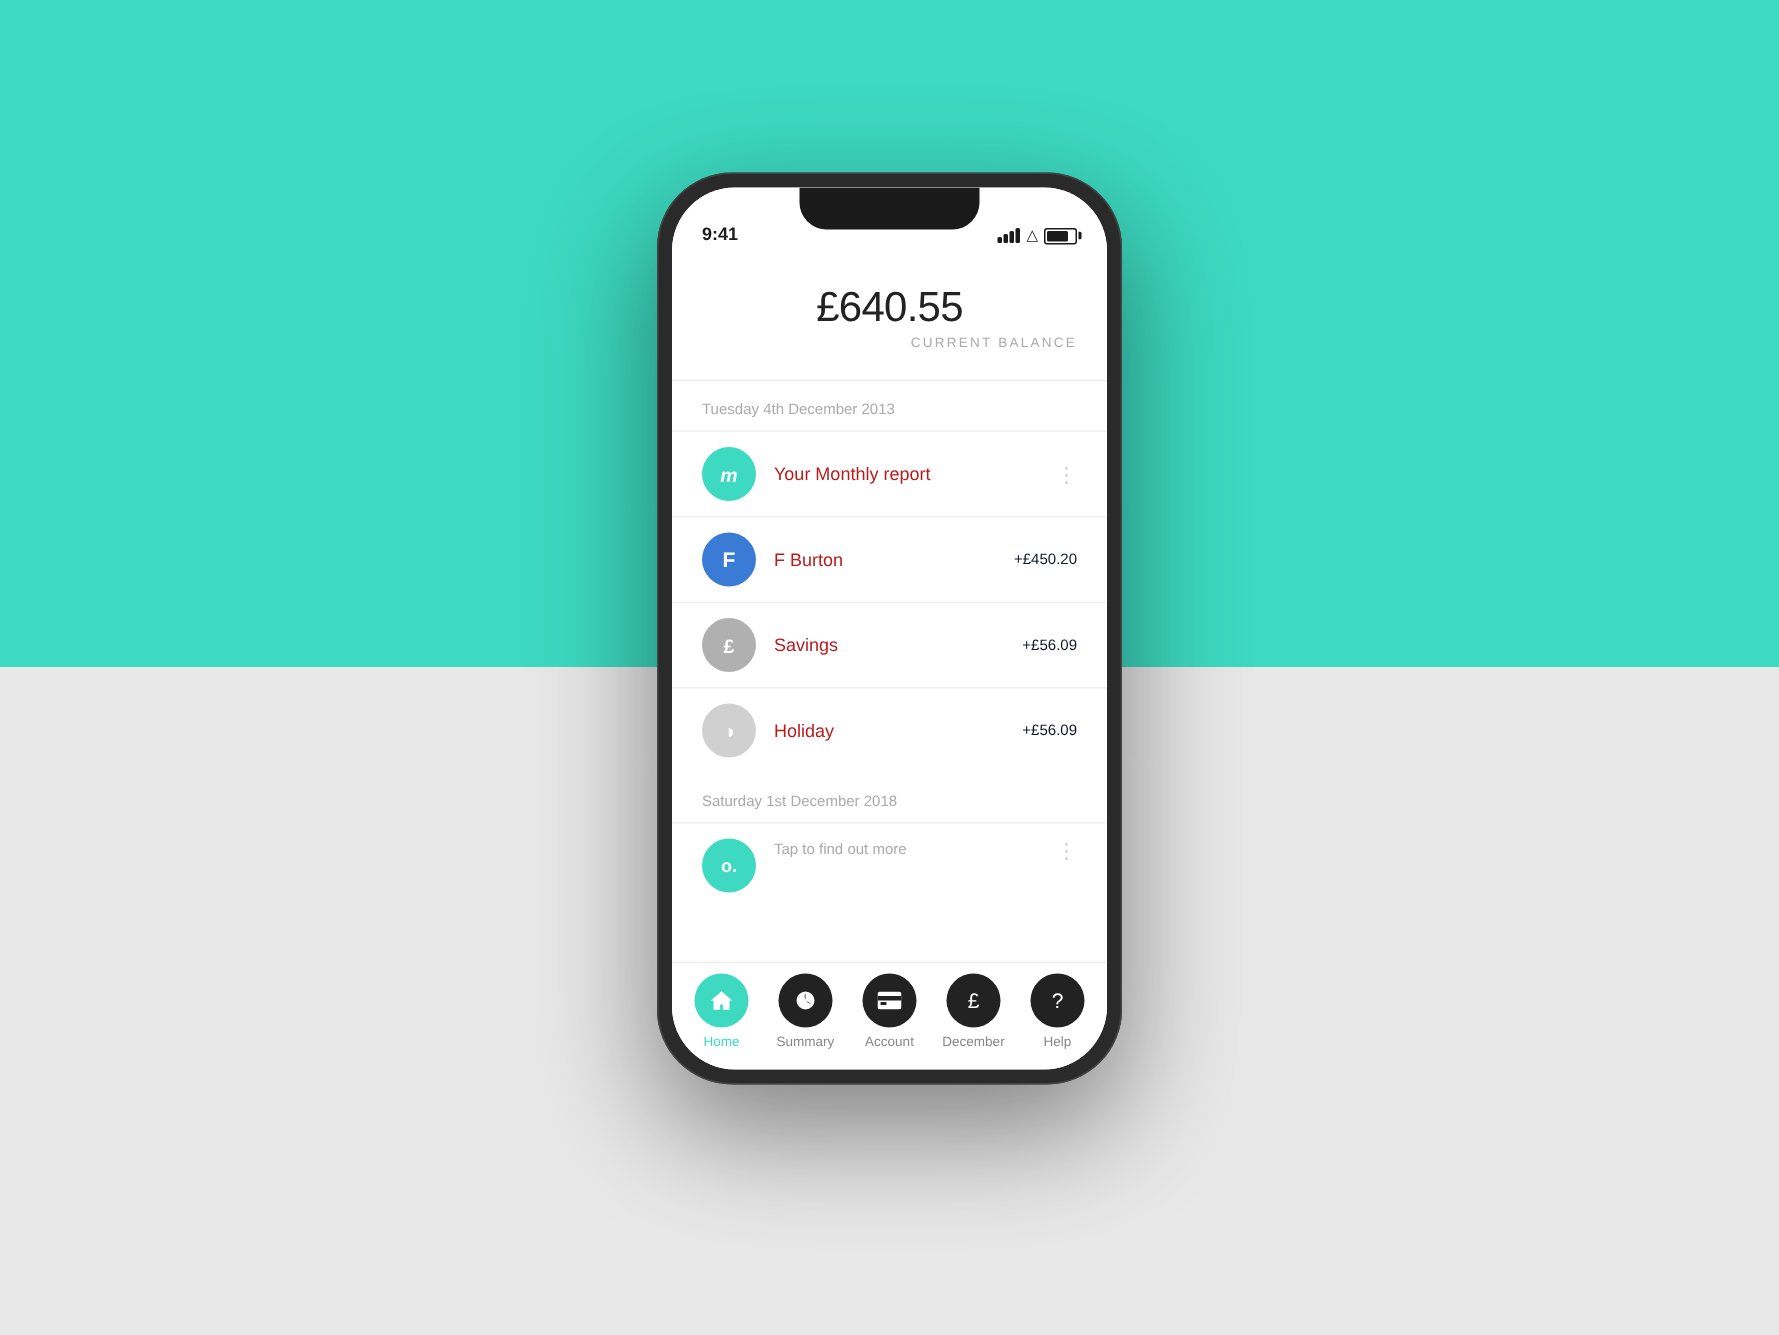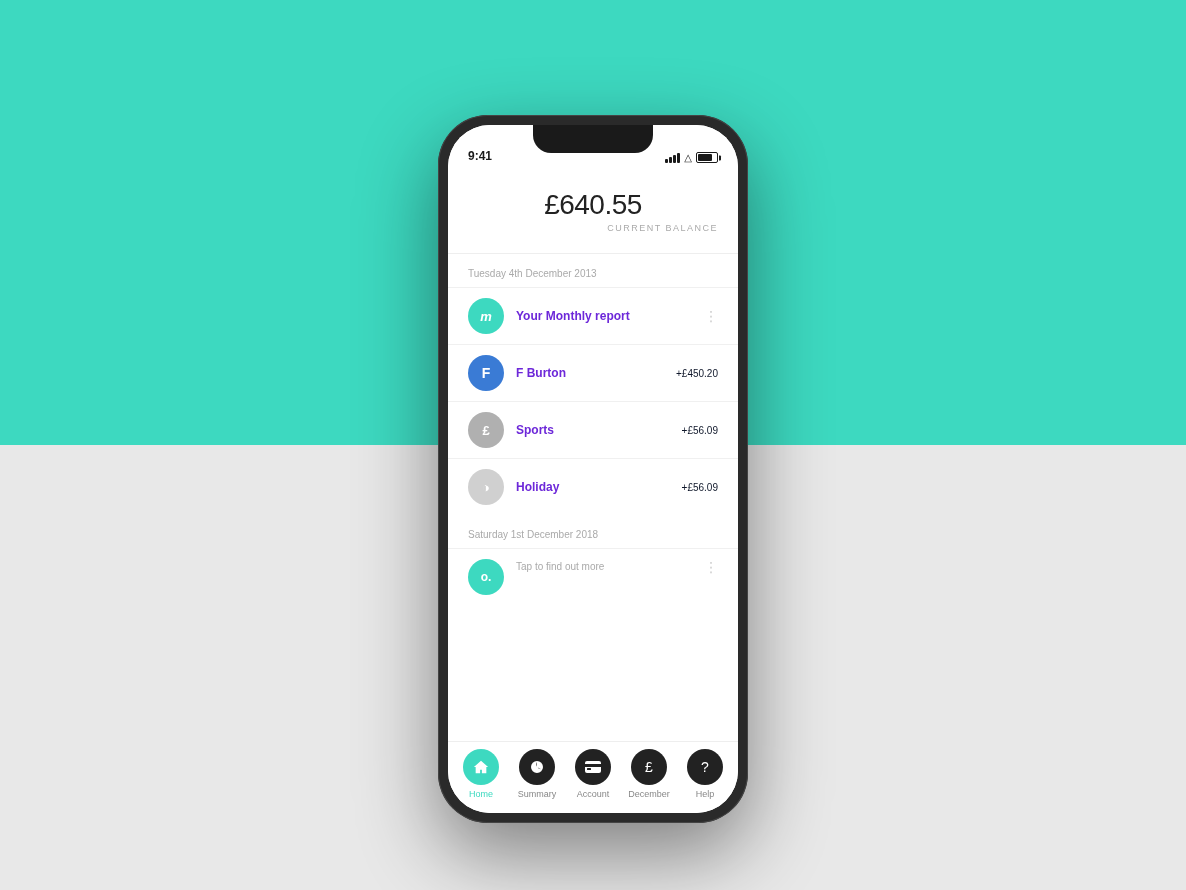--- a/index.html
+++ b/index.html
@@ -16,21 +16,21 @@
     }
 
     .phone-wrapper {
       position: relative;
       width: 310px;
       height: 660px;
     }
 
     .phone-outer {
       width: 310px;
-      height: 708px;
+      height: 608px;
       background: #2a2a2a;
       border-radius: 50px;
       padding: 10px;
       box-shadow: 0 30px 80px rgba(0,0,0,0.45), inset 0 0 0 1px #444;
       position: relative;
     }
 
     .phone-inner {
       width: 100%;
       height: 100%;
@@ -220,22 +220,22 @@
       font-weight: 700;
       color: #fff;
     }
 
     .transaction-info {
       flex: 1;
     }
 
     .transaction-name {
       font-size: 12px;
-      color: #6d28d9;
-      font-weight: 700;
+      color: #b91c1c;
+      font-weight: 400;
     }
 
     .transaction-amount {
       font-size: 10px;
       color: #0f172a;
       font-weight: 500;
     }
 
     .transaction-menu {
       font-size: 14px;
@@ -373,21 +373,21 @@
           <div class="transaction-icon icon-f">F</div>
           <div class="transaction-info">
             <div class="transaction-name">F Burton</div>
           </div>
           <div class="transaction-amount">+£450.20</div>
         </div>
 
         <div class="transaction-item">
           <div class="transaction-icon icon-pound">£</div>
           <div class="transaction-info">
-            <div class="transaction-name">Sports</div>
+            <div class="transaction-name">Savings</div>
           </div>
           <div class="transaction-amount">+£56.09</div>
         </div>
 
         <div class="transaction-item">
           <div class="transaction-icon icon-pie">◑</div>
           <div class="transaction-info">
             <div class="transaction-name">Holiday</div>
           </div>
           <div class="transaction-amount">+£56.09</div>

